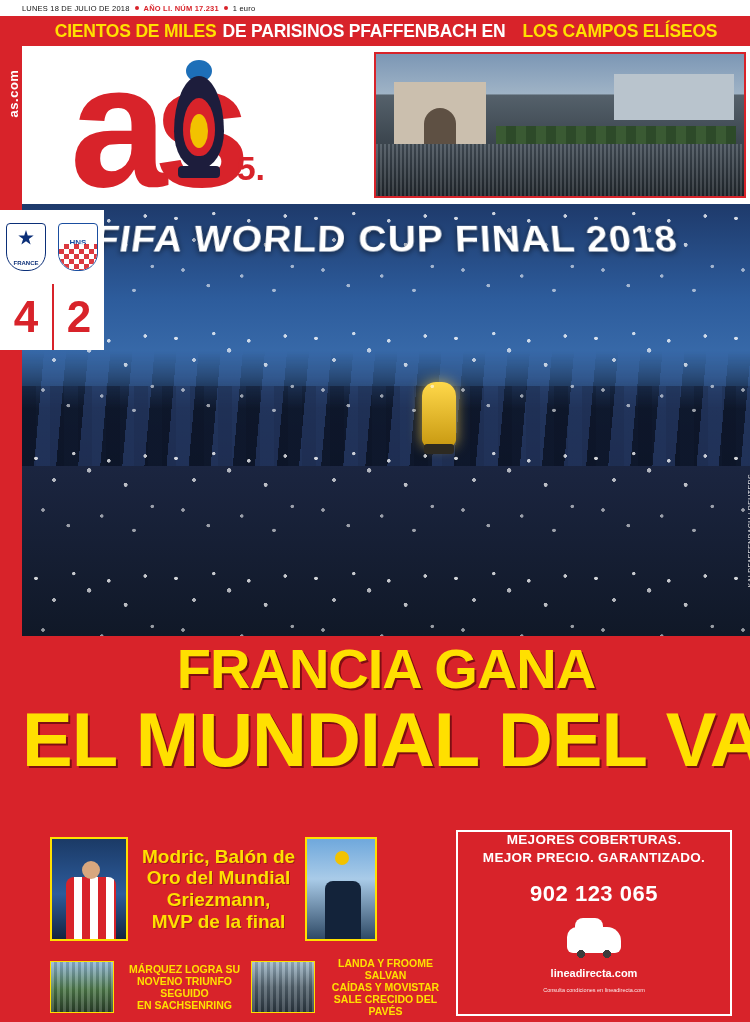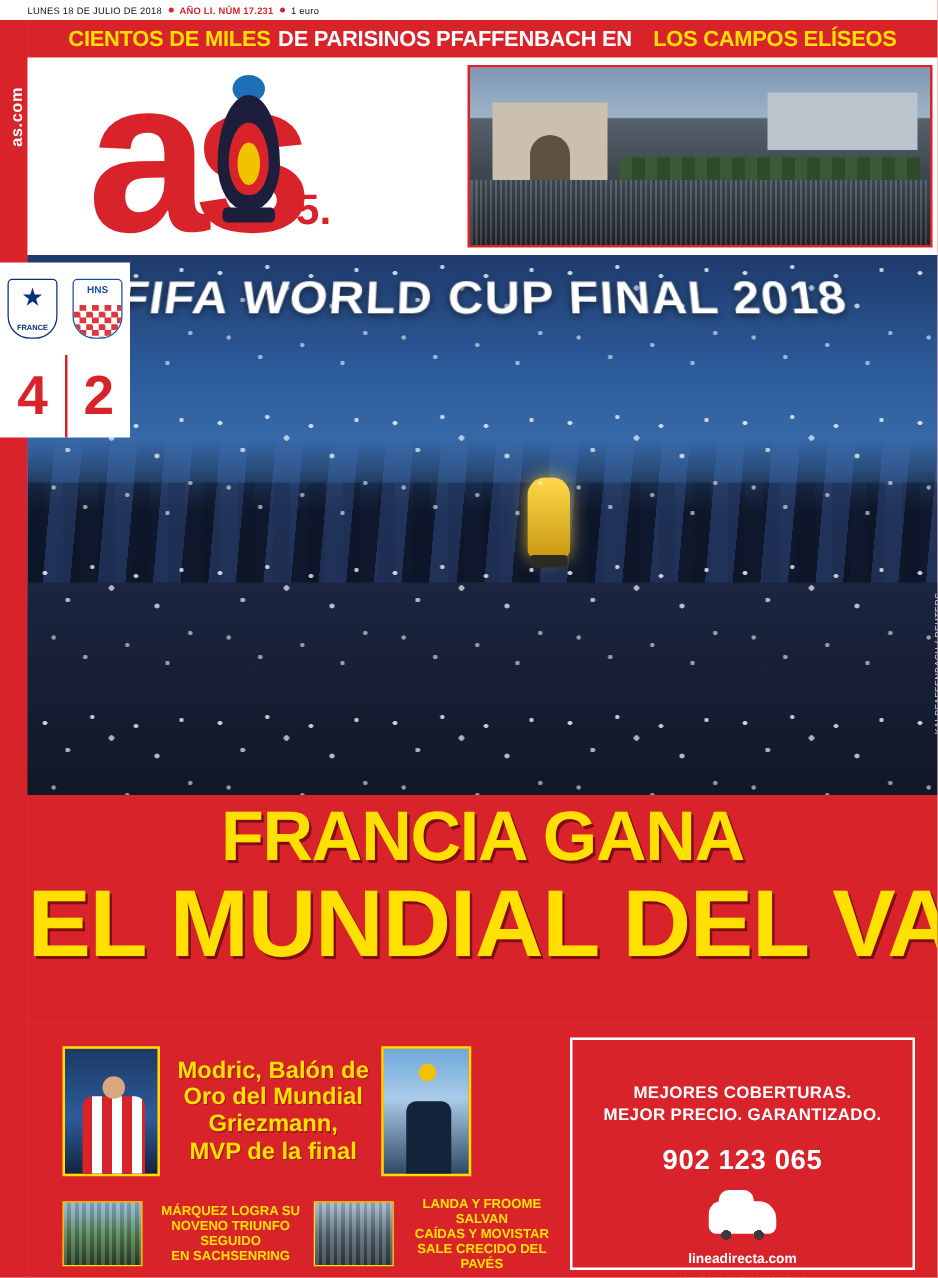--- a/index.html
+++ b/index.html
@@ -5,21 +5,21 @@
   * { box-sizing: border-box; margin: 0; padding: 0; }
   html, body {
     width: 750px; height: 1022px;
     background: #ffffff;
     font-family: "Liberation Sans", sans-serif;
     overflow: hidden;
   }
   .page {
     position: relative;
     width: 750px; height: 1022px;
-    background: #ef4444;
+    background: #f9a8d4;
   }
 
   
   .datebar {
     position: absolute; top: 0; left: 0;
     width: 750px; height: 16px;
     background: #ffffff;
     display: flex; align-items: center;
     padding-left: 22px;
     font-size: 7.5px; letter-spacing: .2px;
@@ -263,21 +263,21 @@
     clip-path: polygon(50% 0%, 61% 35%, 98% 35%, 68% 57%, 79% 91%, 50% 70%, 21% 91%, 32% 57%, 2% 35%, 39% 35%);
   }
   .crest-hr {
     width: 40px; height: 48px;
     background: #ffffff;
     border: 1.5px solid #1a4ea0;
     border-radius: 4px 4px 18px 18px;
     position: relative;
     display: flex; align-items: flex-start; justify-content: center;
     font-size: 8px; font-weight: bold; color: #1a4ea0;
-    padding-top: 3px;
+    padding-top: 14px;
     overflow: hidden;
   }
   .crest-hr:after {
     content: ""; position: absolute; left: 0; bottom: 0;
     width: 100%; height: 26px;
     background:
       repeating-conic-gradient(#d8232a 0% 25%, #ffffff 0% 50%) 0 0 / 10px 10px;
     opacity: .9;
   }
   .scores { display: flex; height: 66px; }
@@ -365,21 +365,20 @@
   }
 
   
   .adbox {
     position: absolute; right: 18px; top: 12px;
     width: 276px; height: 186px;
     background: #d8232a;
     border: 2px solid #ffffff;
     color: #ffffff;
     text-align: center;
-    padding-top: 34px;
     margin-left: 40px;
   }
   .adbox .l1 { font-size: 13.5px; font-weight: bold; letter-spacing: .3px; }
   .adbox .l2 { font-size: 13.5px; font-weight: bold; letter-spacing: .3px; margin-top: 3px; }
   .adbox .phone { font-size: 22px; font-weight: bold; margin-top: 16px; letter-spacing: .5px; }
   .adbox .car {
     width: 54px; height: 26px; margin: 20px auto 0;
     background: #ffffff; border-radius: 10px 14px 6px 6px;
     position: relative;
   }

